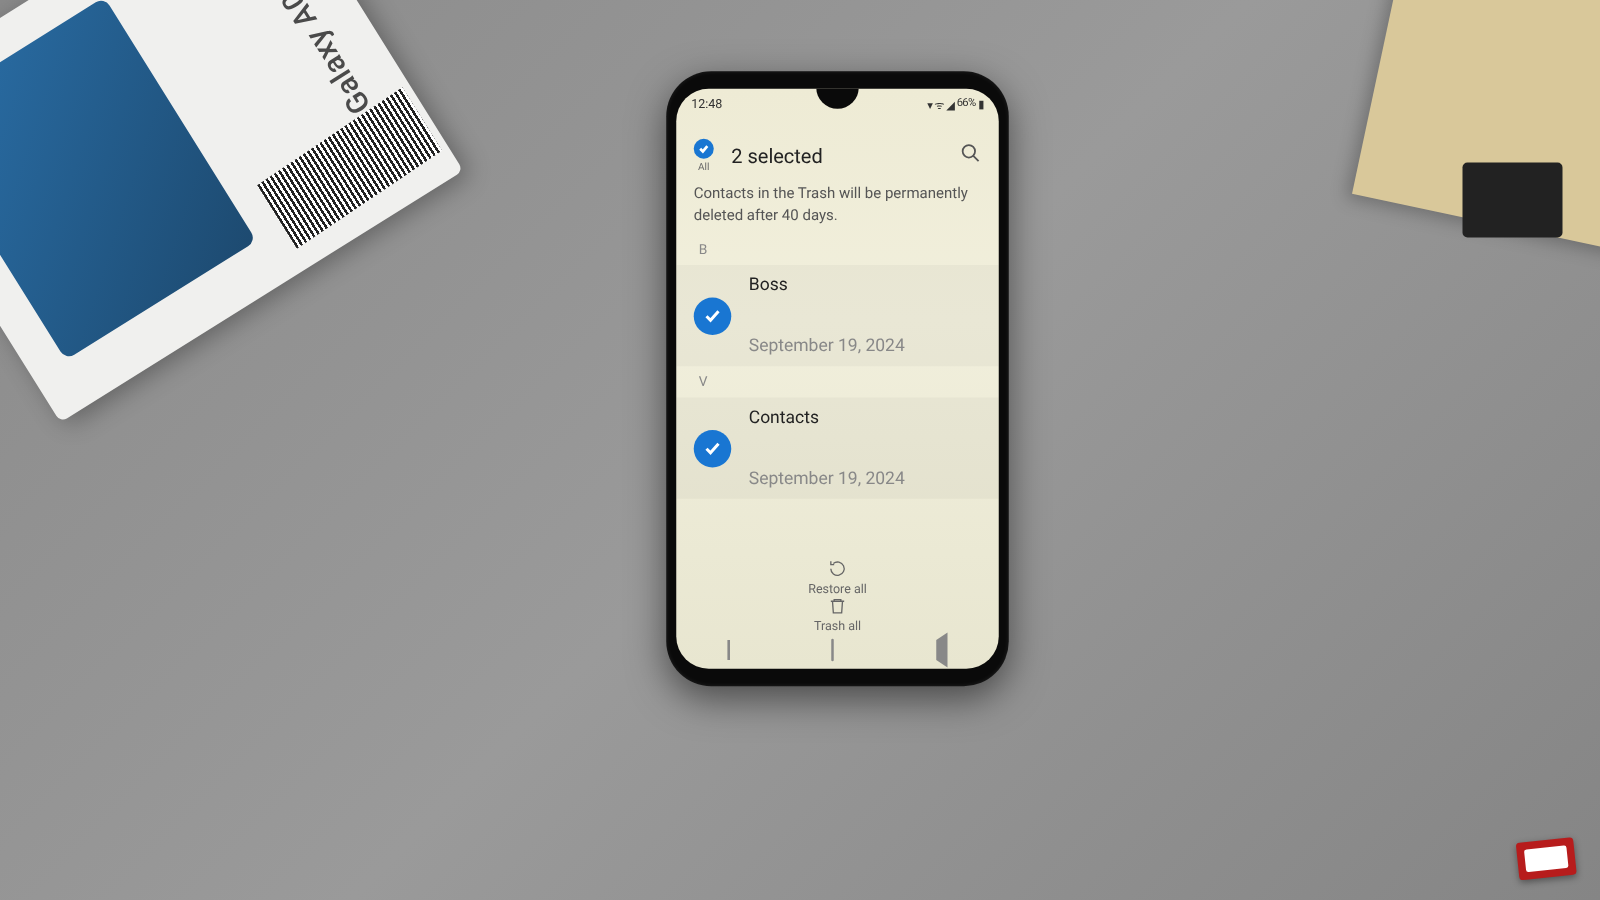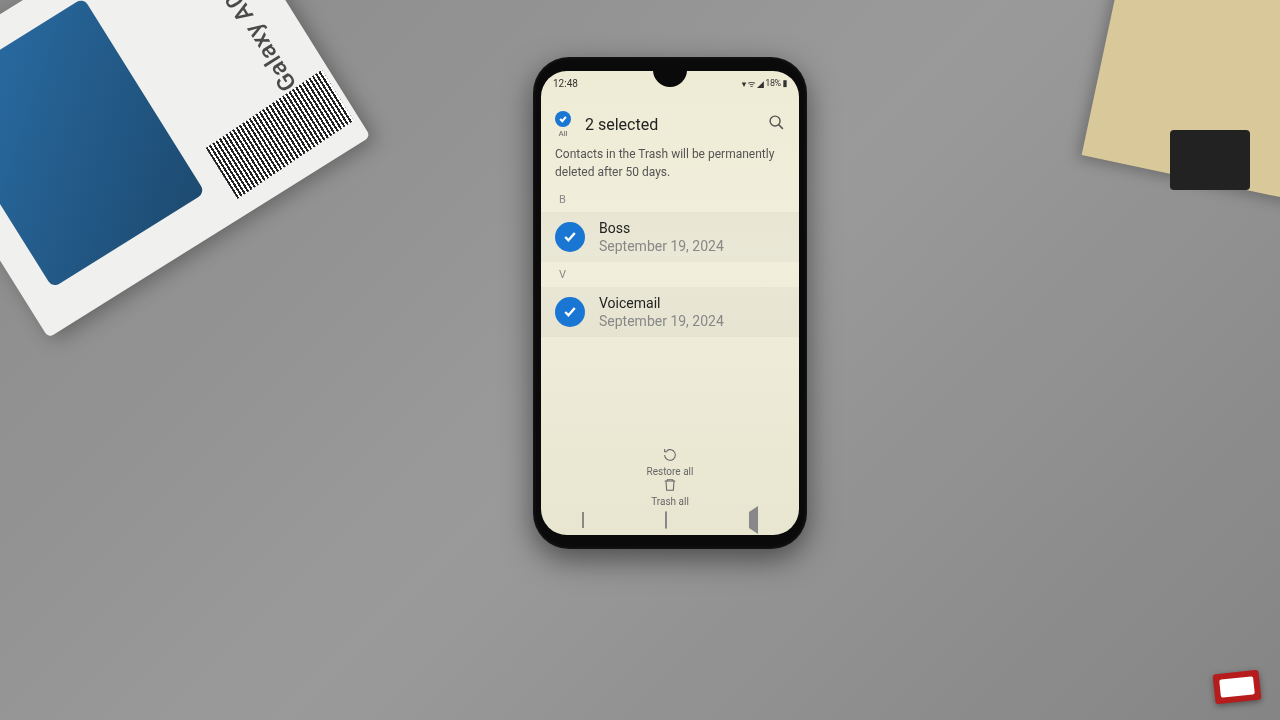--- a/index.html
+++ b/index.html
@@ -29,21 +29,21 @@
   .search{margin-left:auto;color:#555;}
   .search svg{width:17px;height:17px;stroke:#555;stroke-width:2;fill:none;}
   
   .info{position:absolute;top:74px;left:14px;right:14px;font-size:12px;color:#555;line-height:1.5;}
   
   .list{position:absolute;top:118px;left:0;right:0;}
   .section-h{font-size:11px;color:#888;padding:4px 18px 6px;}
   .row{display:flex;align-items:center;padding:8px 14px;background:rgba(0,0,0,0.03);margin:0 0 2px;}
   .avatar{width:30px;height:30px;border-radius:50%;background:#1976d2;display:flex;align-items:center;justify-content:center;margin-right:14px;}
   .avatar svg{width:16px;height:16px;stroke:#fff;stroke-width:3;fill:none;}
-  .row-main{display:flex;flex-direction:column;}
+  .row-main{display:flex;flex-direction:column;gap:31px;}
   .row-name{font-size:14px;color:#222;}
   .row-date{font-size:14px;color:#888;margin-top:2px;}
   
   .bottombar{position:absolute;bottom:28px;left:0;right:0;display:flex;justify-content:space-around;flex-direction:column;}
   .bot-btn{display:flex;flex-direction:column;align-items:center;color:#666;font-size:10px;}
   .bot-btn svg{width:16px;height:16px;stroke:#666;stroke-width:1.6;fill:none;margin-bottom:3px;}
   
   .navbar{position:absolute;bottom:4px;left:0;right:0;height:22px;display:flex;justify-content:space-around;align-items:center;}
   .navbar span{color:#888;font-size:14px;}
   .nav-recent{width:14px;height:12px;border-left:1.5px solid #888;border-right:1.5px solid #888;position:relative;}
@@ -65,21 +65,21 @@
   <div class="badge"></div>
 
   <div class="phone">
     <div class="screen">
       <div class="notch"></div>
 
       <div class="status">
         <span>12:48</span>
         <span class="status-right">
           <span>▾ ᯤ ◢</span>
-          <span>18%</span>
+          <span>66%</span>
           <span>▮</span>
         </span>
       </div>
 
       <div class="appbar">
         <div class="allcheck">
           <div class="circ">
             <svg viewBox="0 0 14 14">
                 <polyline points="3,7 6,10 11,4"></polyline>
               </svg>
@@ -88,21 +88,21 @@
         </div>
         <div class="title">2 selected</div>
         <div class="search">
           <svg viewBox="0 0 24 24">
               <circle cx="10" cy="10" r="7"></circle>
               <line x1="15" y1="15" x2="21" y2="21"></line>
             </svg>
         </div>
       </div>
 
-      <div class="info">Contacts in the Trash will be permanently deleted after 50 days.</div>
+      <div class="info">Contacts in the Trash will be permanently deleted after 40 days.</div>
 
       <div class="list">
         <div class="section-h">B</div>
         <div class="row">
           <div class="avatar">
             <svg viewBox="0 0 20 20">
                 <polyline points="4,10 8,14 16,5"></polyline>
               </svg>
           </div>
           <div class="row-main">
@@ -112,21 +112,21 @@
         </div>
 
         <div class="section-h">V</div>
         <div class="row">
           <div class="avatar">
             <svg viewBox="0 0 20 20">
                 <polyline points="4,10 8,14 16,5"></polyline>
               </svg>
           </div>
           <div class="row-main">
-            <div class="row-name">Voicemail</div>
+            <div class="row-name">Contacts</div>
             <div class="row-date">September 19, 2024</div>
           </div>
         </div>
       </div>
 
       <div class="bottombar">
         <div class="bot-btn">
           <svg viewBox="0 0 24 24">
               <path d="M4 12a8 8 0 1 0 3-6.3"></path>
               <polyline points="4,3 4,7 8,7"></polyline>

